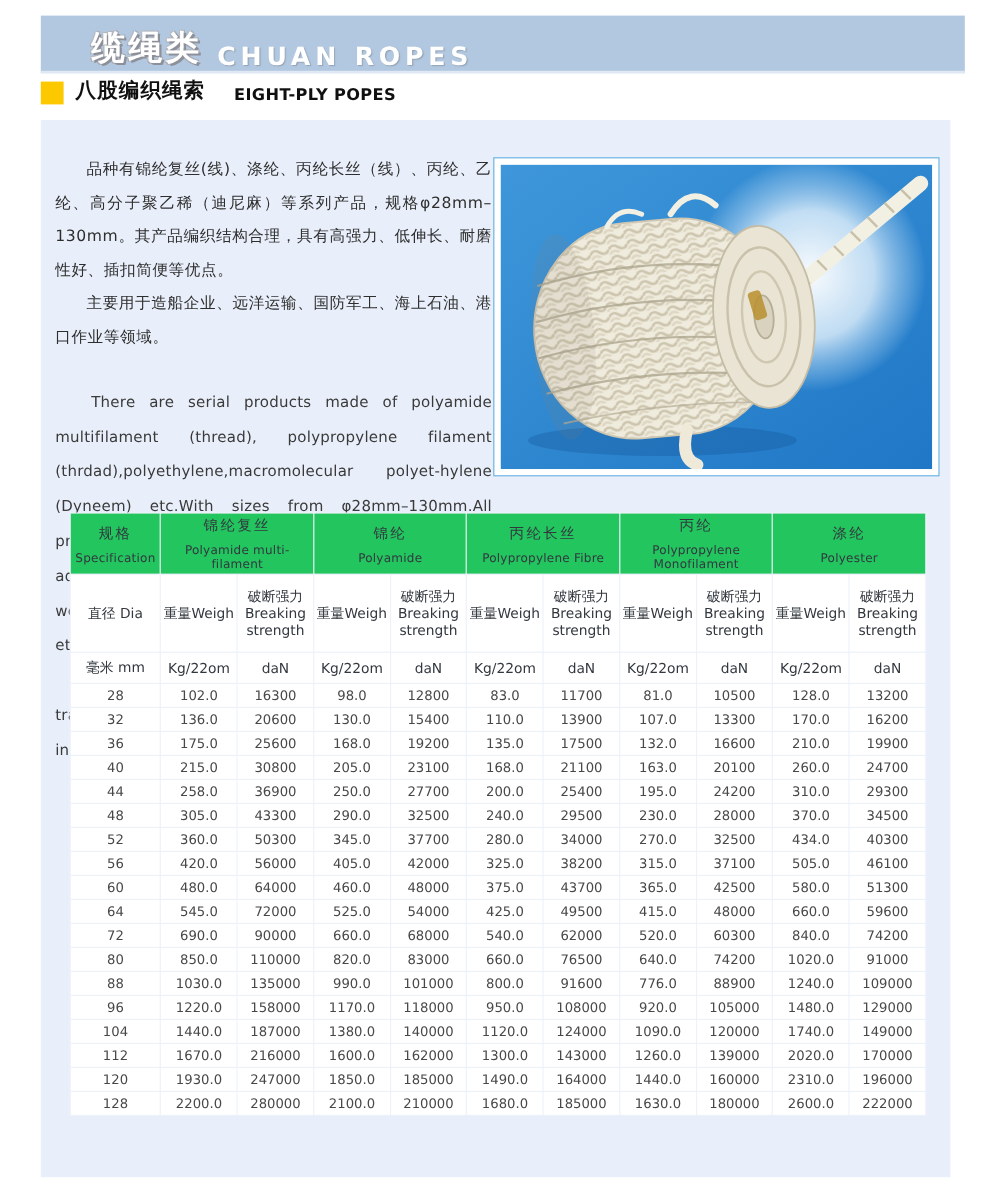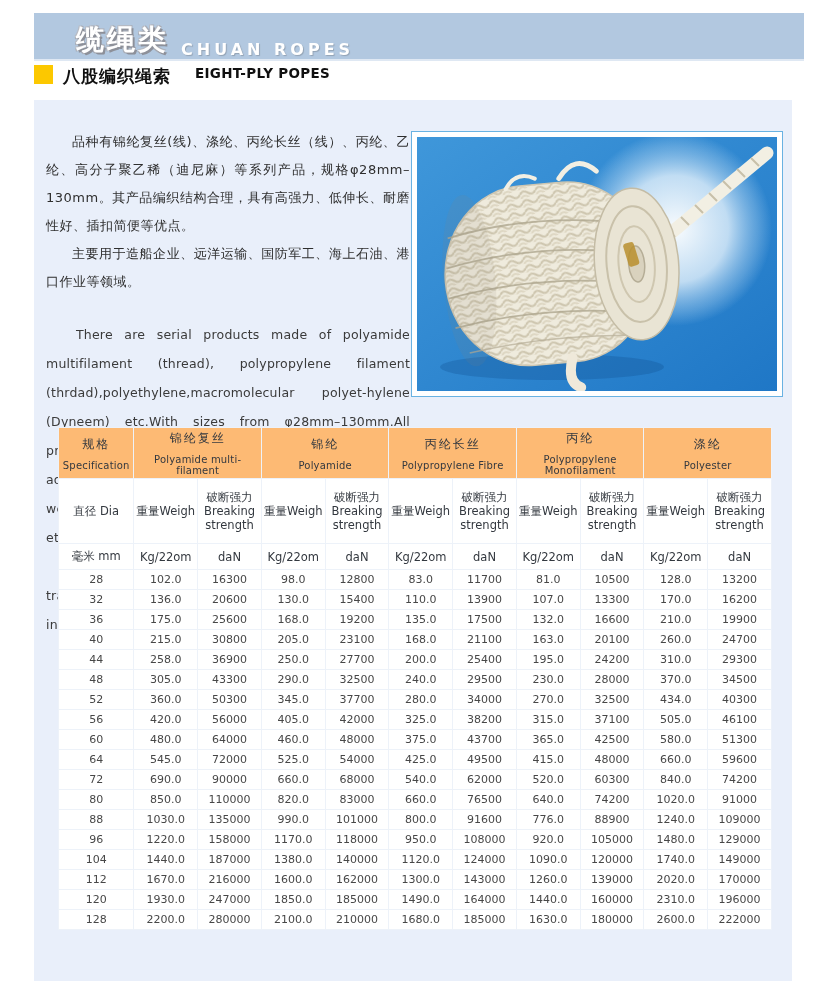--- a/index.html
+++ b/index.html
@@ -15,26 +15,26 @@
     position:absolute; left:34px; top:13px; width:770px; height:48px;
     background:#b2c8e0; display:flex; align-items:flex-end;
     padding-left:42px; box-sizing:border-box;
     border-bottom:2px solid #dfe8f3;
   }
   .title-zh {
     font-size:28px; font-weight:bold; color:#ffffff; letter-spacing:3px;
     text-shadow:2px 2px 0 #8d9099, -1px -1px 0 #b8bcc4, 1px -1px 0 #a9adb6, -1px 1px 0 #a9adb6;
   }
   .title-en {
-    font-size:16px; font-weight:bold; color:#ffffff; letter-spacing:4px;
+    font-size:21px; font-weight:bold; color:#ffffff; letter-spacing:4px;
     margin-left:12px; margin-top:6px; text-shadow:1px 1px 1px #93a3b5;
   }
 
   
-  .subtitle-row { position:absolute; left:34px; top:65px; height:22px; display:flex; align-items:flex-start; }
+  .subtitle-row { position:absolute; left:34px; top:65px; height:22px; display:flex; align-items:flex-end; }
   .bullet { width:19px; height:19px; background:#fcc800; margin-right:10px; flex:0 0 auto; }
   .subtitle-zh { font-size:17px; font-weight:bold; color:#101010; letter-spacing:1px; }
   .subtitle-en { font-size:13.5px; font-weight:bold; color:#101010; margin-left:24px; letter-spacing:0.3px; }
 
   
   .panel { position:absolute; left:34px; top:100px; width:758px; height:881px; background:#e9effa; }
 
   
   .intro { position:absolute; left:12px; top:28px; width:364px; }
   .zh-para { margin:0; font-size:13px; line-height:28px; letter-spacing:0.5px; color:#2e2e2e; text-indent:2em; text-align:justify; }
@@ -48,21 +48,21 @@
   }
   .photo { width:360px; height:254px; position:relative; overflow:hidden; }
 
   
   table.spec {
     position:absolute; left:24px; top:327px; width:714px;
     border-collapse:separate; border-spacing:1px; table-layout:fixed;
     background:#edf2f9;
   }
   table.spec th, table.spec td { padding:0; text-align:center; vertical-align:middle; font-weight:normal; }
-  .grp { background:#fdba74; height:50px; color:#33383f; }
+  .grp { background:#22c55e; height:50px; color:#33383f; }
   .grp .g-zh { font-size:12px; letter-spacing:2px; }
   .grp .g-en { font-size:10px; margin-top:7px; letter-spacing:0.2px; }
   .sub-row th { background:#ffffff; height:64px; font-size:11.5px; color:#33383f; }
   .sub-row .s-line { line-height:14px; font-size:11.5px; }
   .units-row th { background:#ffffff; height:25px; font-size:11.5px; color:#33383f; }
   tbody.rows td { background:#ffffff; height:19px; font-size:11px; color:#474747; }
 </style>
 </head>
 <body>
 

